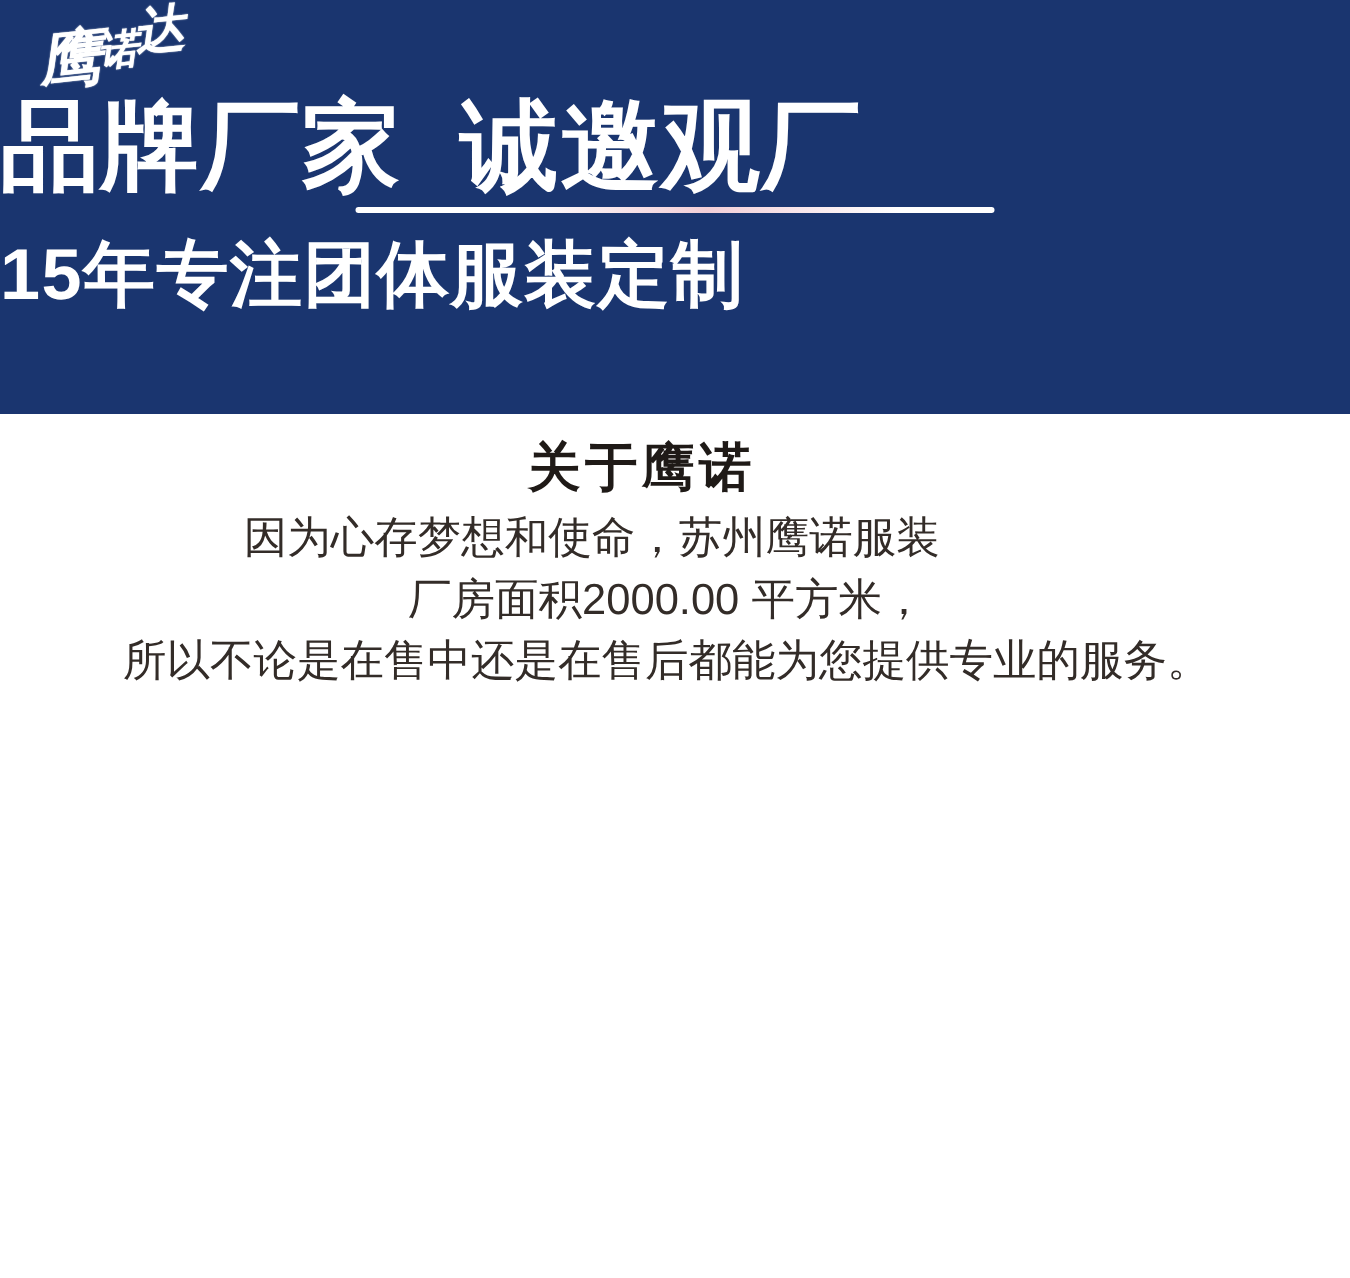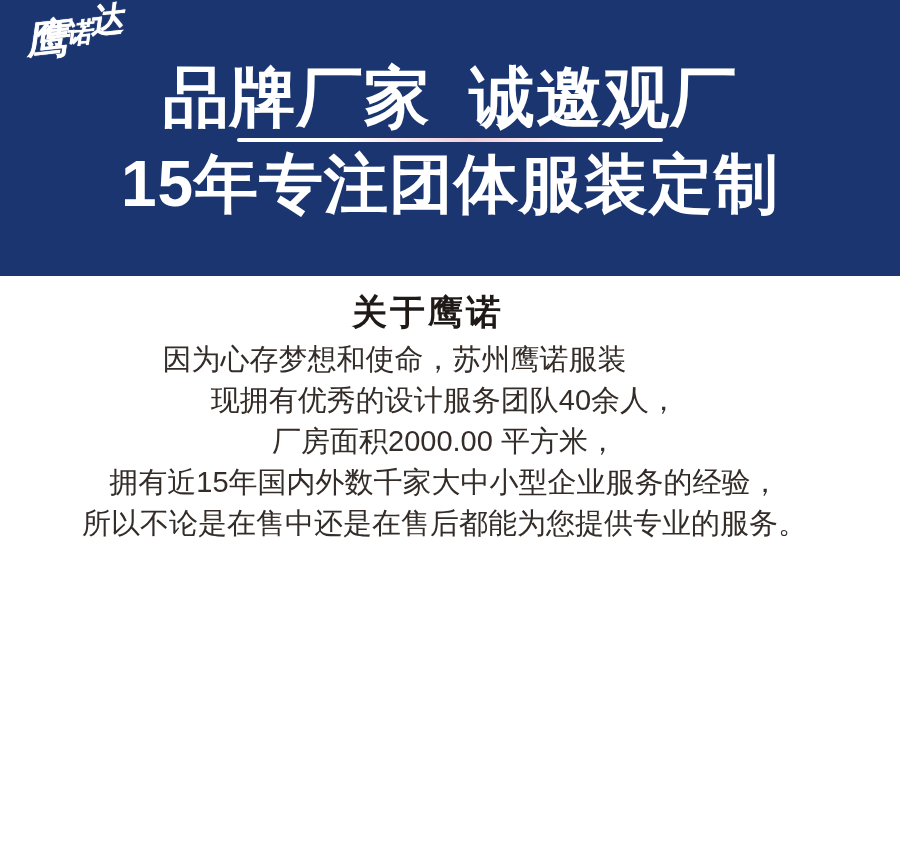--- a/index.html
+++ b/index.html
@@ -35,42 +35,41 @@
     transform: rotate(-6deg);
     transform-origin: left top;
     letter-spacing: -2px;
     text-shadow: 0 0 1px #ffffff;
   }
   .logo .c0 { font-size: 42px; }
   .logo .c1 { font-size: 27px; vertical-align: 8px; }
   .logo .c2 { font-size: 34px; vertical-align: 16px; }
 
   .banner-inner {
-    text-align: center;
   }
   .headline {
     margin: 0;
     padding-top: 62px;
     font-size: 66px;
     line-height: 70px;
     font-weight: bold;
     white-space: pre; 
     letter-spacing: 1px;
   }
   .divider {
     width: 426px;
     height: 4px;
     margin: 6px auto 0;
     border-radius: 2px;
     background: linear-gradient(90deg,
       #ffffff 0%, #ffffff 25%, #F2CFD8 55%, #ffffff 85%, #ffffff 100%);
   }
   .subheadline {
     margin: 14px 0 0;
-    font-size: 64px;
+    font-size: 48px;
     line-height: 56px;
     font-weight: bold;
     letter-spacing: 1px;
   }
 
   
   .about {
     text-align: center;
     padding-right: 44px; 
     color: #332C28;
@@ -108,20 +107,18 @@
       <div class="divider"></div>
       <h2 class="subheadline">15年专注团体服装定制</h2>
     </div>
   </header>
 
   <main class="about">
     <h3 class="about-title">关于鹰诺</h3>
 
     <div class="about-body">
       <div class="line">因为心存梦想和使命，苏州鹰诺服装</div>
-      <div class="line">现拥有优秀的设计服务团队40余人，</div>
       <div class="line">厂房面积2000.00 平方米，</div>
-      <div class="line">拥有近15年国内外数千家大中小型企业服务的经验，</div>
       <div class="line">所以不论是在售中还是在售后都能为您提供专业的服务。</div>
     </div>
   </main>
 
 </div>
 
 </body></html>

